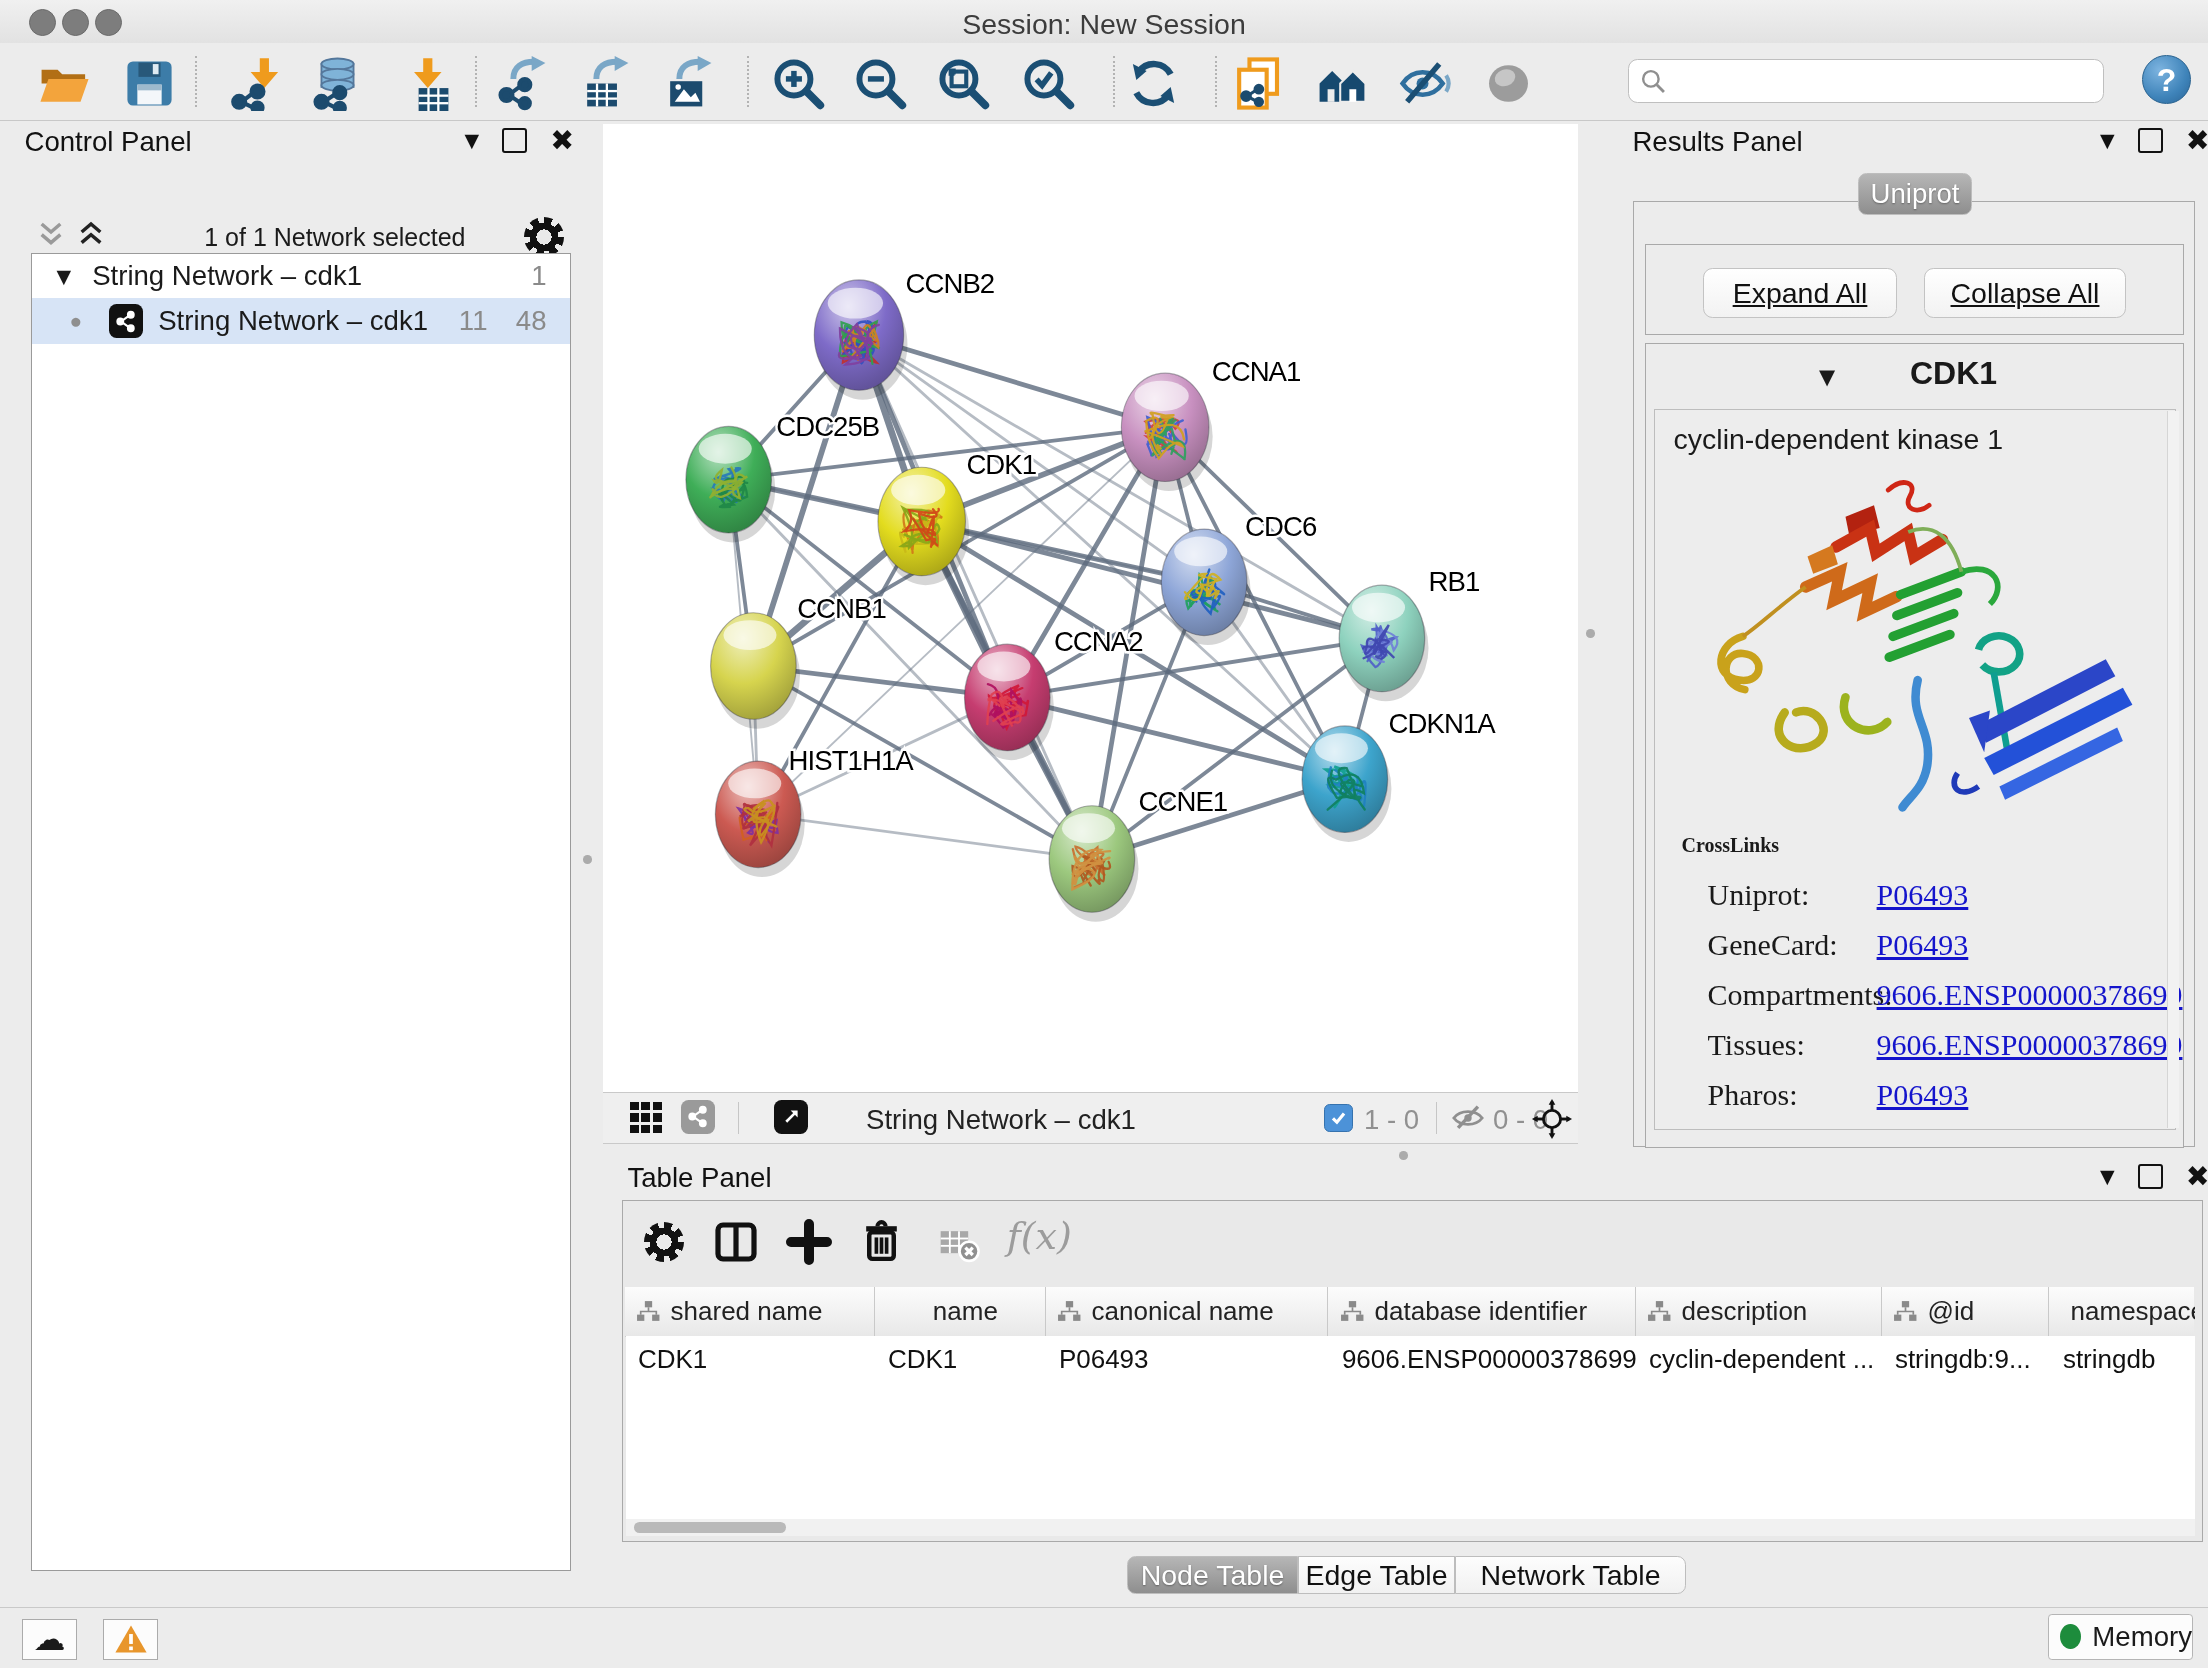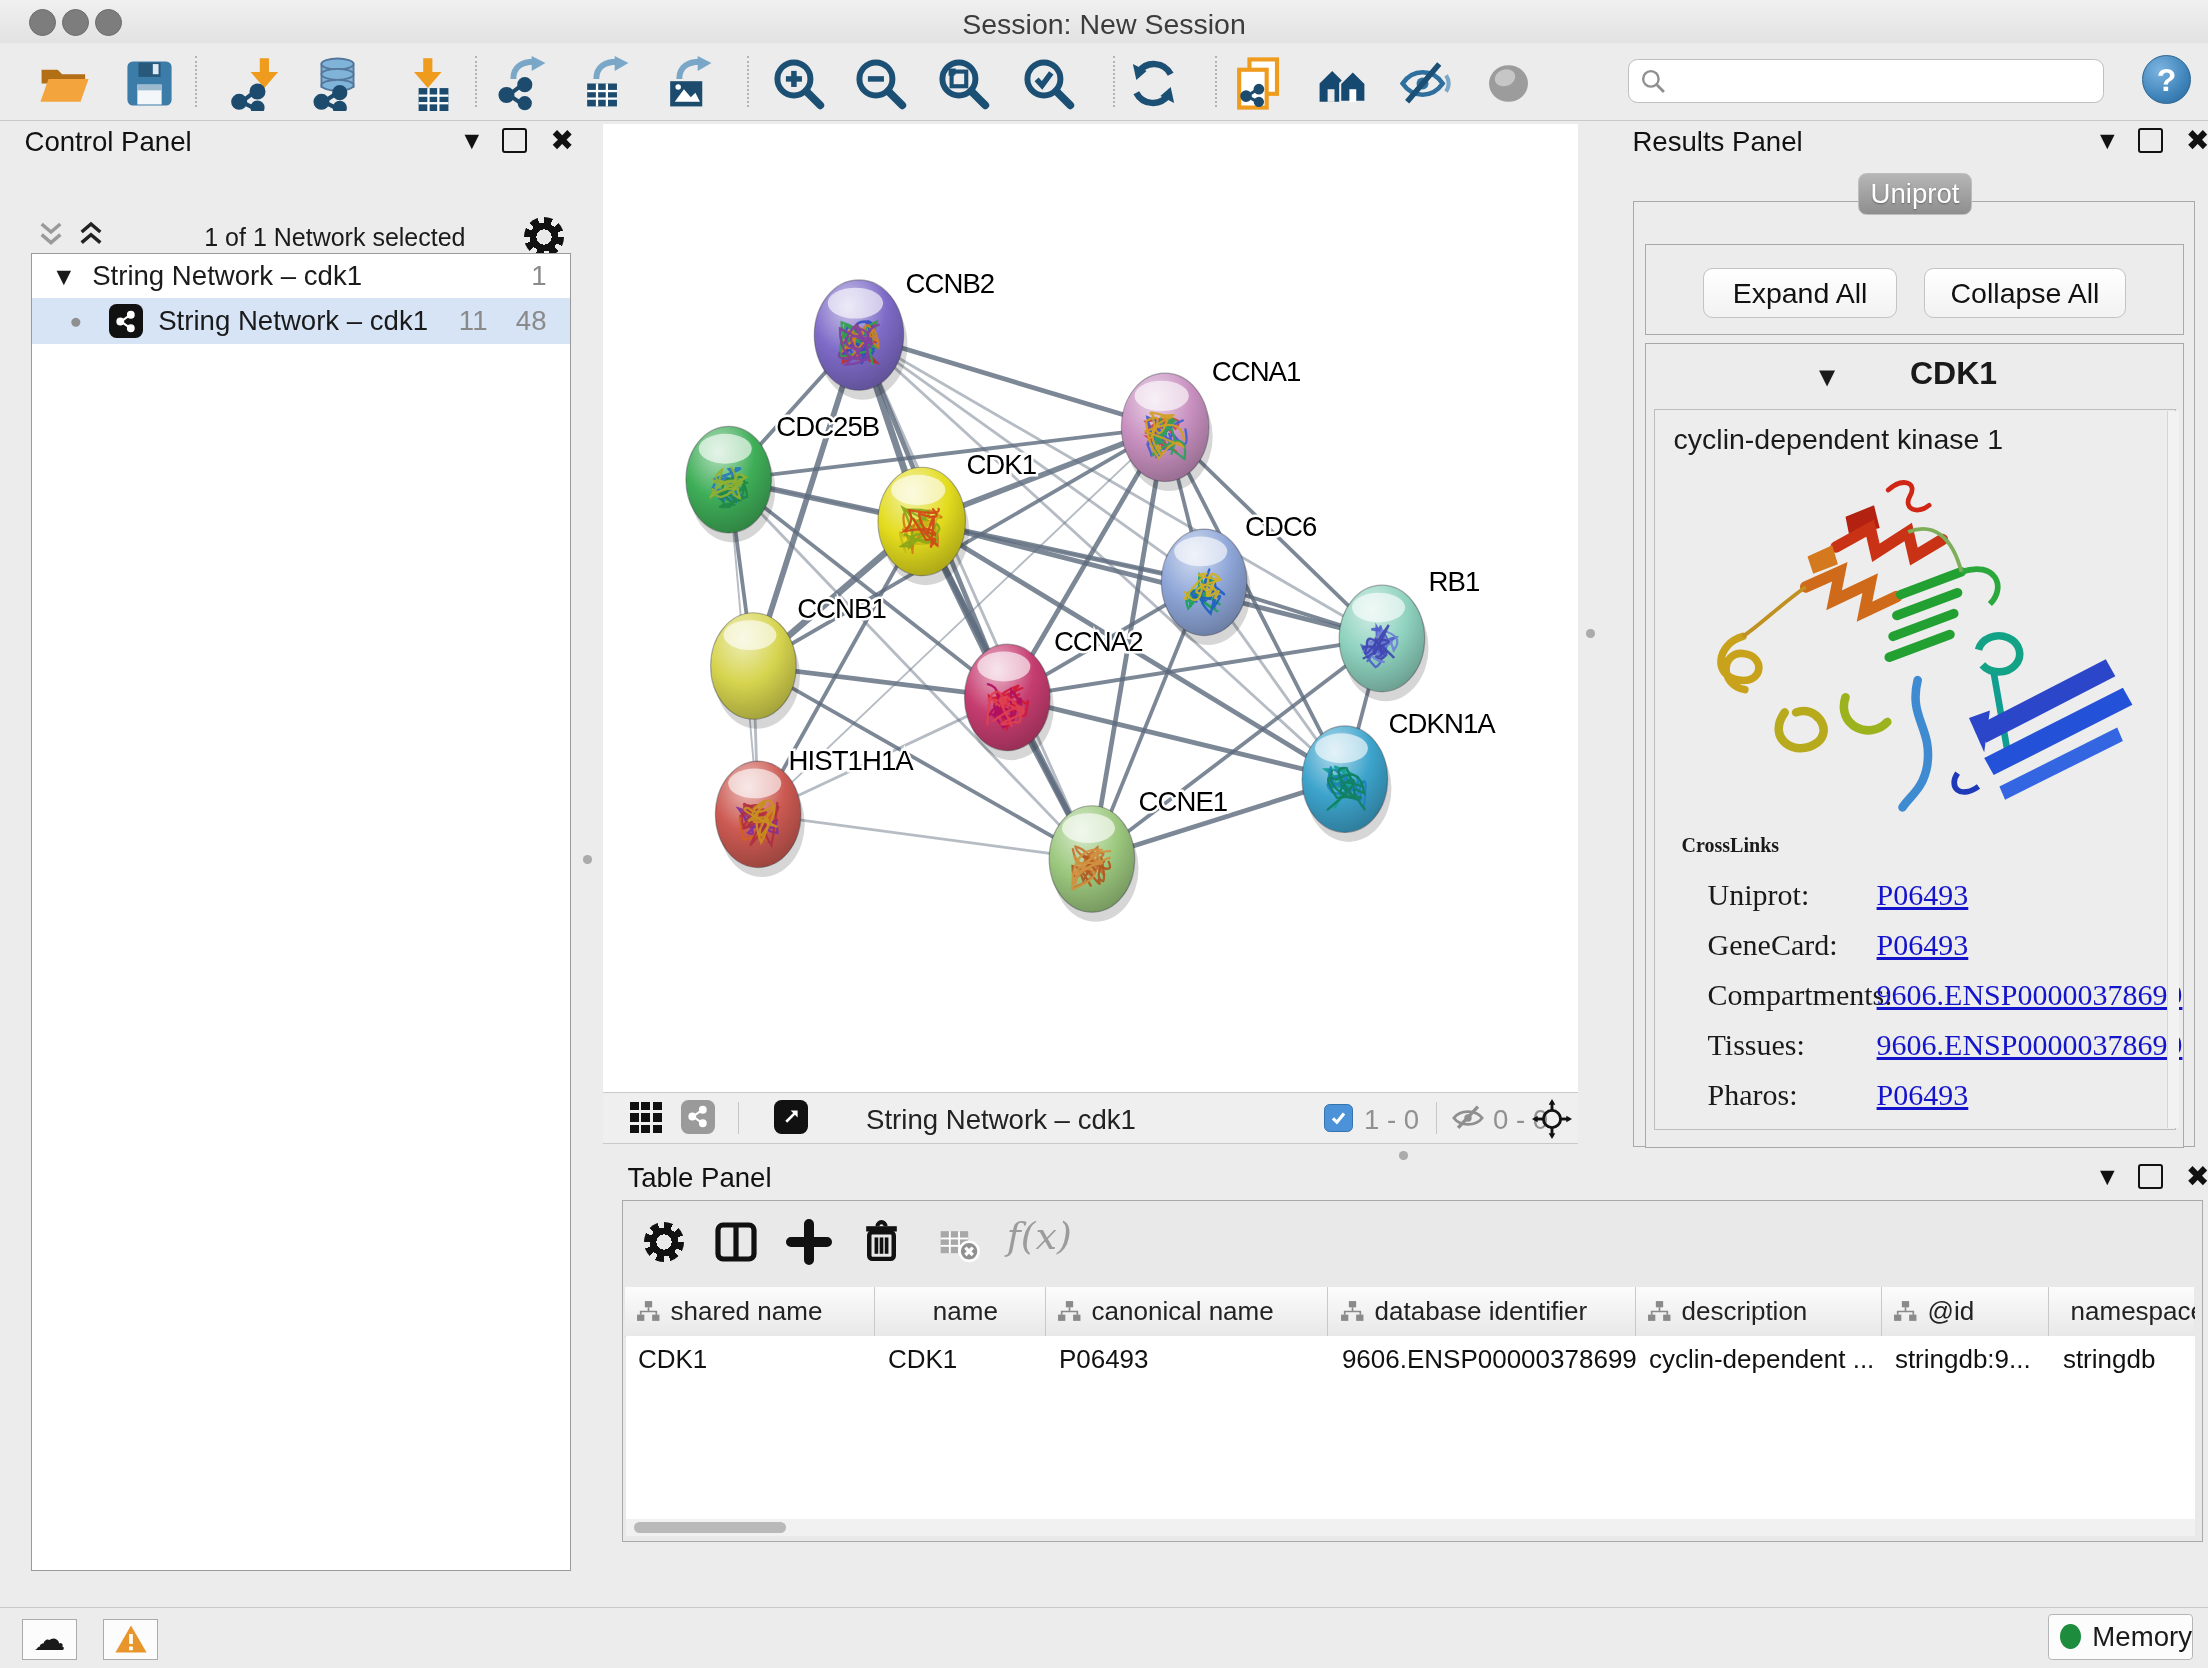--- a/index.html
+++ b/index.html
@@ -57,21 +57,21 @@
   .gridicon span{background:#111;}
   .statustext{font-size:27.6px;color:#222;}
   .graytxt{color:#909090;font-size:27.6px;}
   .checkbox{width:28.5px;height:28.5px;background:#4c92d8;border:1.9px solid #3572ae;border-radius:5.7px;
             display:flex;align-items:center;justify-content:center;box-sizing:border-box;}
   .vline{width:0;height:32px;border-left:1.9px solid #c6c6c6;}
   .splitdot{width:8.6px;height:8.6px;border-radius:50%;background:#ababab;}
   
   .rbox{border:1.9px solid #a9a9a9;background:#ececec;box-sizing:border-box;}
   .btn{background:linear-gradient(#ffffff,#f2f2f2);border:1.9px solid #c3c3c3;border-radius:9.5px;
-       font-size:28.5px;display:flex;align-items:center;justify-content:center;color:#111;}
+       font-size:28.5px;display:flex;align-items:center;justify-content:center;color:#111;text-decoration:underline;}
   .serif{font-family:"Liberation Serif",serif;}
   .xlink{color:#1414cc;text-decoration:underline;}
   .xrow{position:relative;height:50px;font-size:30px;}
   
   .tp-box{left:622px;top:1200px;width:1581px;height:342px;border:1.9px solid #a9a9a9;background:#e9e9e9;box-sizing:border-box;}
   .thead{position:absolute;left:2px;top:86px;width:1569px;height:49px;
          background:linear-gradient(#fcfcfc,#e8e8e8);border-bottom:1.9px solid #cfcfcf;}
   .th{position:absolute;top:0;height:49px;display:flex;align-items:center;gap:9.5px;font-size:26px;color:#222;
       border-right:1px solid #c9c9c9;box-sizing:border-box;padding-left:11.4px;overflow:hidden;white-space:nowrap;}
   .td{position:absolute;top:0;height:46px;display:flex;align-items:center;font-size:26px;color:#111;
@@ -880,20 +880,25 @@
           <div class="td" style="left:1011px;width:246px">cyclin-dependent ...</div>
           <div class="td" style="left:1257px;width:167px">stringdb:9...</div>
           <div class="td" style="left:1425px;width:145px">stringdb</div>
         </div>
       </div>
       <div class="hsb-track">
         <div class="hsb-thumb"></div>
       </div>
     </div>
 
+    <div class="abs seg bottab" style="left:511px;top:396px;height:38px">
+      <div class="tab sel" style="width:169px">Node Table</div>
+      <div class="tab" style="width:155px">Edge Table</div>
+      <div class="tab" style="width:229px">Network Table</div>
+    </div>
   </div>
 
   <div class="abs statusbar">
     <div class="abs sq-btn" style="left:22px;top:10.5px">
       <span class="glyph" style="font-size:32px;line-height:32px">☁</span>
     </div>
     <div class="abs sq-btn" style="left:103px;top:10.5px">
       <svg width="34" height="30" viewBox="0 0 24 21">
         <polygon points="12,1 23,20 1,20" fill="#e8962c"></polygon>
         <rect x="10.7" y="7" width="2.6" height="7" fill="#fff"></rect>

